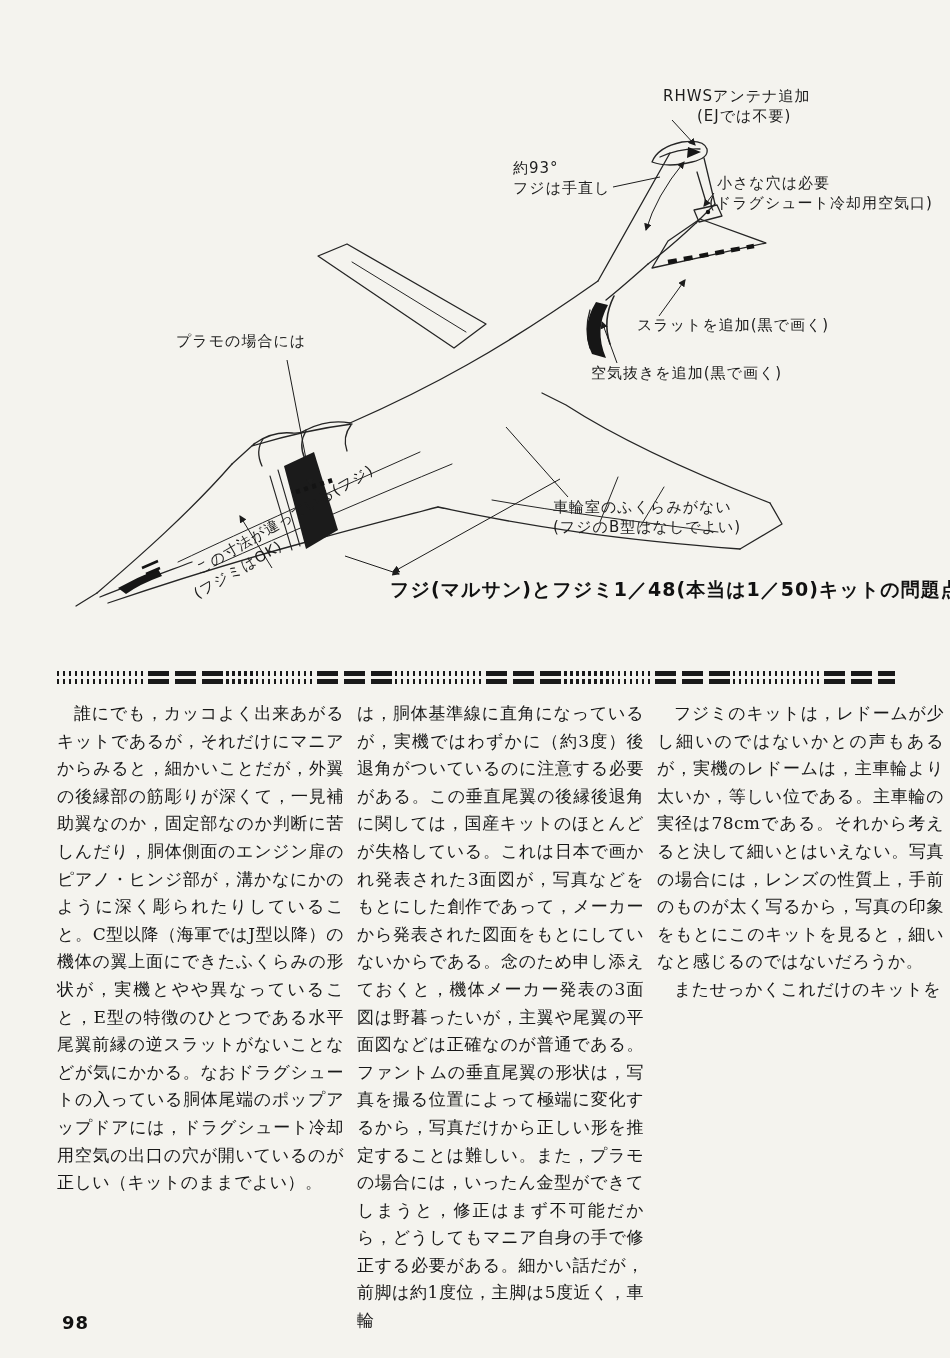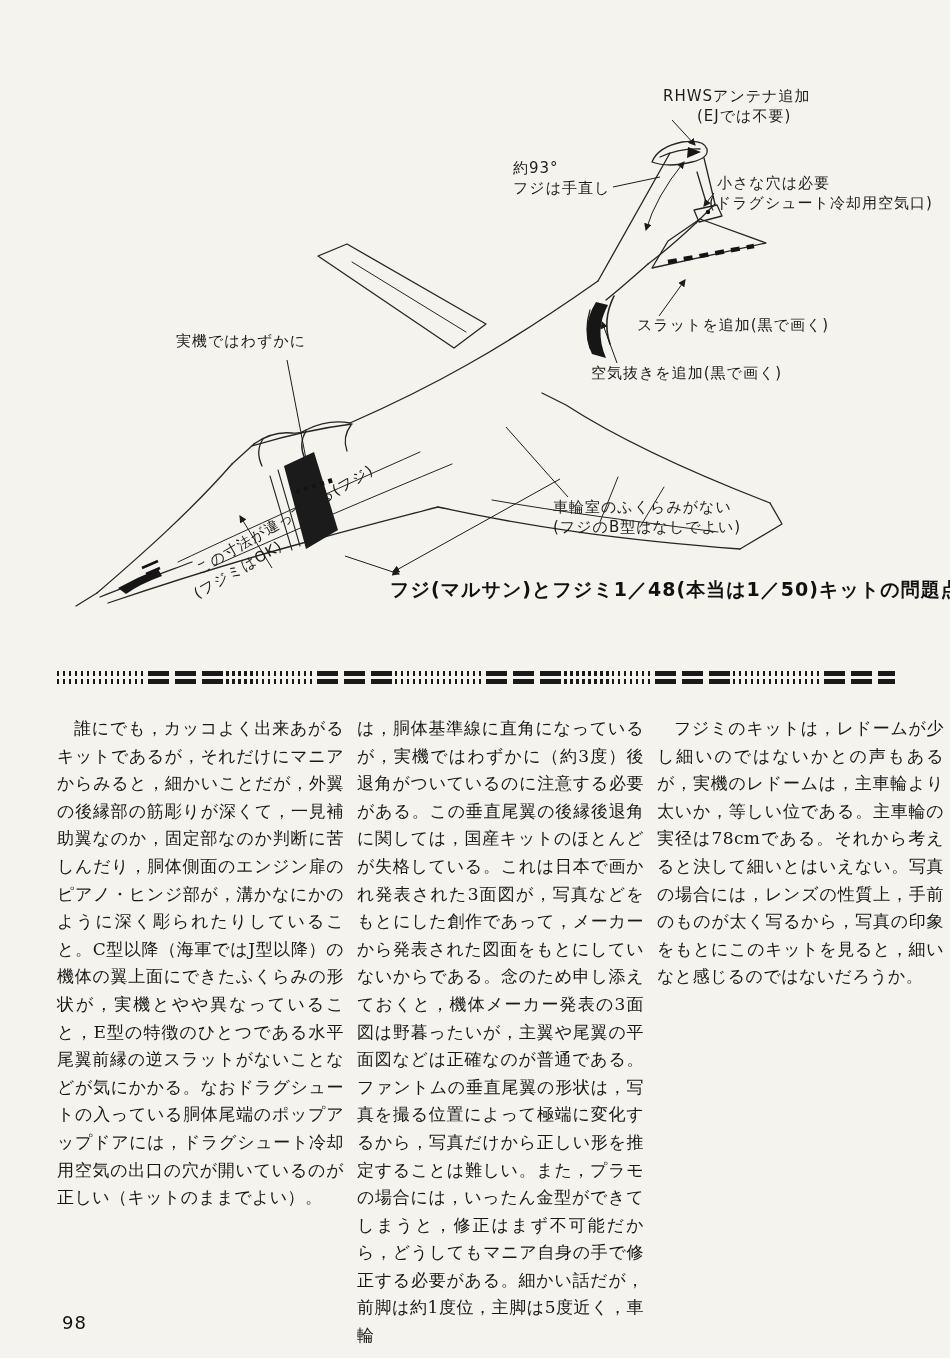--- a/index.html
+++ b/index.html
@@ -27,31 +27,31 @@
   .divider{position:absolute;left:57px;top:671px;width:838px;height:13px;display:flex;align-items:stretch;overflow:hidden;}
   .dseg{display:block;height:13px;flex:0 0 auto;}
   .dticks{width:88px;
     background-image:
       linear-gradient(to bottom, rgba(0,0,0,0) 0 5px, var(--paper) 5px 8px, rgba(0,0,0,0) 8px 13px),
       repeating-linear-gradient(90deg,#191919 0 2.5px, rgba(0,0,0,0) 2.5px 6px);}
   .dbars{width:21px;margin:0 3px;
     background-image:linear-gradient(to bottom,#191919 0 5px, var(--paper) 5px 8px, #191919 8px 13px);}
   
   .columns{position:absolute;left:57px;top:700px;width:838px;display:flex;gap:13px;}
-  .col{width:287px;flex:0 0 287px;margin-top:15px;}
+  .col{width:287px;flex:0 0 287px;}
   .col p{
     margin:0; font-size:17px; line-height:27.6px; letter-spacing:.4px;
     text-align:justify; text-justify:inter-character; color:#181818;
   }
   .col p.indent{text-indent:1em;}
   
   .pagenum{
     position:absolute; left:62px; top:1312px;
     font-family:"DejaVu Sans","Liberation Sans",sans-serif;
-    font-weight:normal; font-size:18px; letter-spacing:1px; color:#111;
+    font-weight:bold; font-size:18px; letter-spacing:1px; color:#111;
   }
 </style>
 </head>
 <body>
 
 <div class="page">
 
   <div class="figure">
 
     <svg width="950" height="665" viewBox="0 0 950 665">
@@ -148,21 +148,21 @@
 
     <div class="anno" style="left:717px;top:173px;">
       <div>小さな穴は必要</div>
       <div style="margin-left:-8px;">(ドラグシュート冷却用空気口)</div>
     </div>
 
     <div class="anno" style="left:637px;top:315px;">スラットを追加(黒で画く)</div>
 
     <div class="anno" style="left:591px;top:363px;">空気抜きを追加(黒で画く)</div>
 
-    <div class="anno" style="left:176px;top:331px;">実機ではわずかに</div>
+    <div class="anno" style="left:176px;top:331px;">プラモの場合には</div>
 
     <div class="anno" style="left:553px;top:497px;">
       <div>車輪室のふくらみがない</div>
       <div>(フジのB型はなしでよい)</div>
     </div>
 
     <div class="anno rot" style="left:212px;top:556px;">
       <div>この寸法が違っている(フジ)</div>
       <div class="l2">(フジミはOK)</div>
     </div>
@@ -195,18 +195,19 @@
 
   <div class="columns">
     <div class="col">
       <p class="indent">誰にでも，カッコよく出来あがるキットであるが，それだけにマニアからみると，細かいことだが，外翼の後縁部の筋彫りが深くて，一見補助翼なのか，固定部なのか判断に苦しんだり，胴体側面のエンジン扉のピアノ・ヒンジ部が，溝かなにかのように深く彫られたりしていること。C型以降（海軍ではJ型以降）の機体の翼上面にできたふくらみの形状が，実機とやや異なっていること，E型の特徴のひとつである水平尾翼前縁の逆スラットがないことなどが気にかかる。なおドラグシュートの入っている胴体尾端のポップアップドアには，ドラグシュート冷却用空気の出口の穴が開いているのが正しい（キットのままでよい）。</p>
     </div>
     <div class="col">
       <p>は，胴体基準線に直角になっているが，実機ではわずかに（約3度）後退角がついているのに注意する必要がある。この垂直尾翼の後縁後退角に関しては，国産キットのほとんどが失格している。これは日本で画かれ発表された3面図が，写真などをもとにした創作であって，メーカーから発表された図面をもとにしていないからである。念のため申し添えておくと，機体メーカー発表の3面図は野暮ったいが，主翼や尾翼の平面図などは正確なのが普通である。ファントムの垂直尾翼の形状は，写真を撮る位置によって極端に変化するから，写真だけから正しい形を推定することは難しい。また，プラモの場合には，いったん金型ができてしまうと，修正はまず不可能だから，どうしてもマニア自身の手で修正する必要がある。細かい話だが，前脚は約1度位，主脚は5度近く，車輪</p>
     </div>
     <div class="col">
       <p class="indent">フジミのキットは，レドームが少し細いのではないかとの声もあるが，実機のレドームは，主車輪より太いか，等しい位である。主車輪の実径は78cmである。それから考えると決して細いとはいえない。写真の場合には，レンズの性質上，手前のものが太く写るから，写真の印象をもとにこのキットを見ると，細いなと感じるのではないだろうか。</p>
+      <p class="indent">またせっかくこれだけのキットを</p>
     </div>
   </div>
 
   <div class="pagenum">98</div>
 
 </div>
 
 </body></html>

